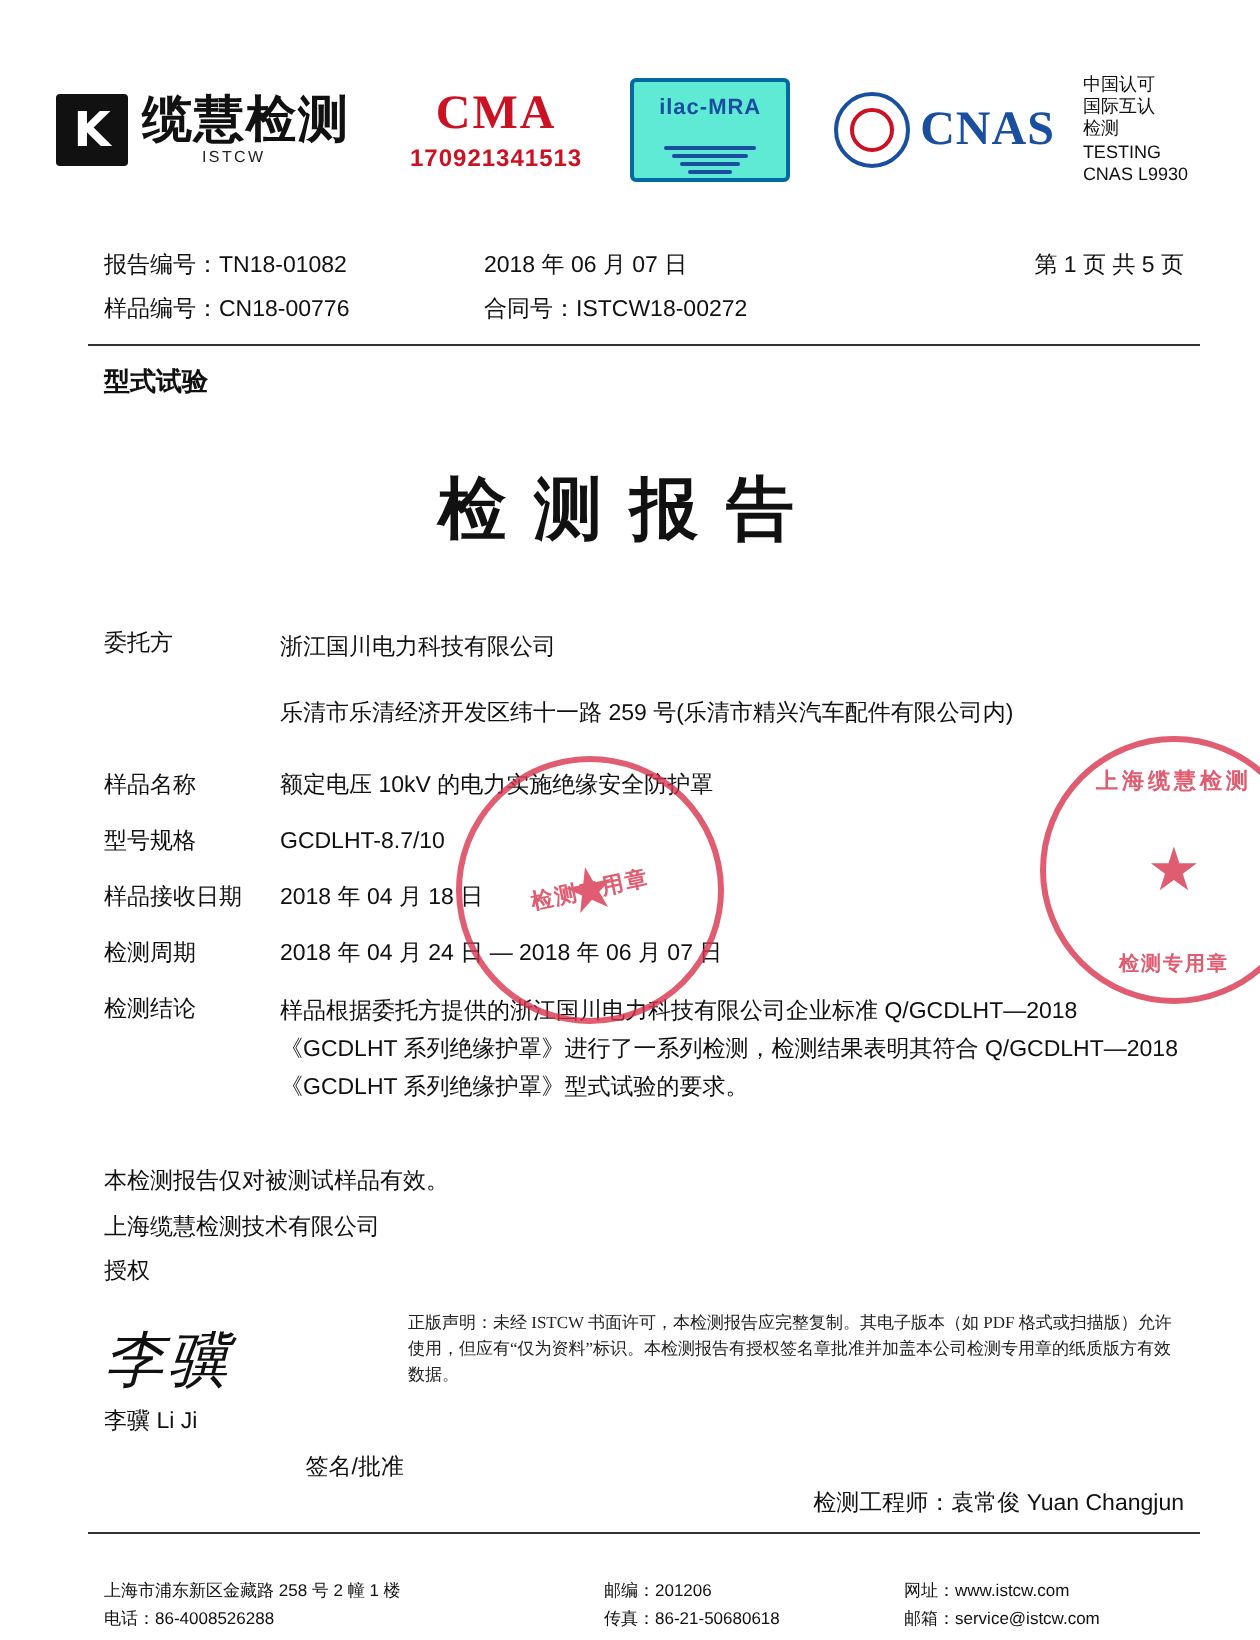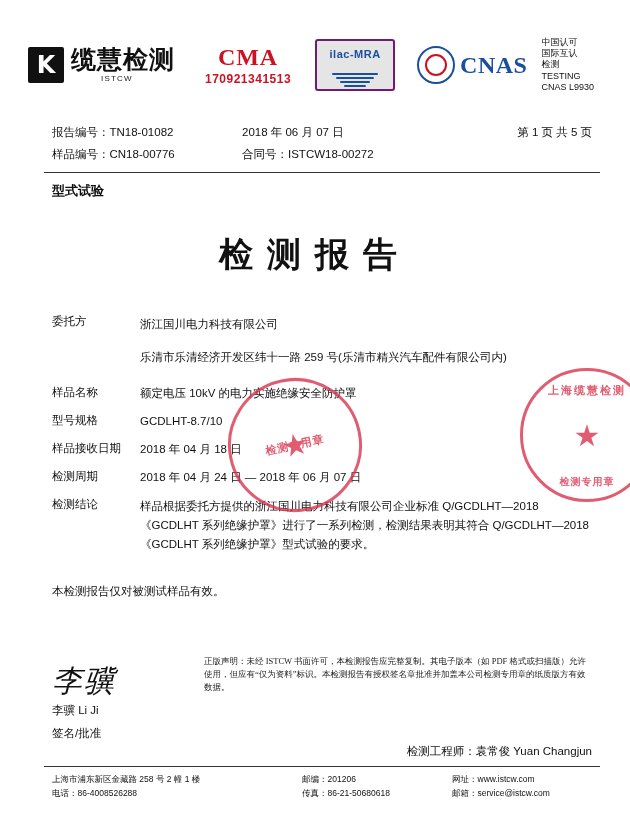--- a/index.html
+++ b/index.html
@@ -85,25 +85,25 @@
     font-size: 12px;
     font-weight: bold;
     letter-spacing: 0.5px;
     margin-top: 3px;
   }
 
   .ilac-logo {
     margin-left: 24px;
     width: 76px;
     height: 48px;
-    border: 2px solid #701a75;
+    border: 2px solid #0369a1;
     border-radius: 3px;
     position: relative;
     overflow: hidden;
-    background: #e5e5e5;
+    background: #5eead4;
   }
   .ilac-label {
     position: absolute;
     left: 0; right: 0;
     top: 7px;
     text-align: center;
     font-size: 11px;
     font-weight: bold;
     color: #1a4fa0;
     letter-spacing: 0.5px;
@@ -279,20 +279,21 @@
     letter-spacing: 2px;
     line-height: 1.1;
   }
   .sign-name {
     font-size: 11.5px;
     margin-top: 6px;
   }
   .sign-cap {
     font-size: 11.5px;
     margin-top: 8px;
+    text-align: right;
   }
 
   .engineer {
     position: absolute;
     right: 38px;
     top: 744px;
     font-size: 11.5px;
   }
 
   
@@ -300,21 +301,21 @@
     position: absolute;
     left: 44px;
     right: 30px;
     top: 766px;
     border-top: 1px solid #333;
   }
   .footer {
     position: absolute;
     left: 52px;
     right: 36px;
-    top: 772px;
+    top: 788px;
     font-size: 8.5px;
     line-height: 1.7;
     display: flex;
   }
   .footer-col-1 { width: 250px; }
   .footer-col-2 { width: 150px; }
   .footer-col-3 { flex: 1; }
 
   
   .seal {
@@ -485,20 +486,24 @@
     <div class="seal-star">★</div>
     <div class="seal-txt">检测专用章</div>
   </div>
   <div class="seal seal-right">
     <div class="seal-arc">上海缆慧检测</div>
     <div class="seal-star">★</div>
     <div class="seal-bot">检测专用章</div>
   </div>
 
   <div class="statement">本检测报告仅对被测试样品有效。</div>
+  <div class="auth-block">
+    <div>上海缆慧检测技术有限公司</div>
+    <div>授权</div>
+  </div>
 
   <div class="disclaimer">正版声明：未经 ISTCW 书面许可，本检测报告应完整复制。其电子版本（如 PDF 格式或扫描版）允许使用，但应有“仅为资料”标识。本检测报告有授权签名章批准并加盖本公司检测专用章的纸质版方有效数据。</div>
 
   <div class="sign-area">
     <div class="sign-script">李骥</div>
     <div class="sign-name">李骥 Li Ji</div>
     <div class="sign-cap">签名/批准</div>
   </div>
 
   <div class="engineer">

